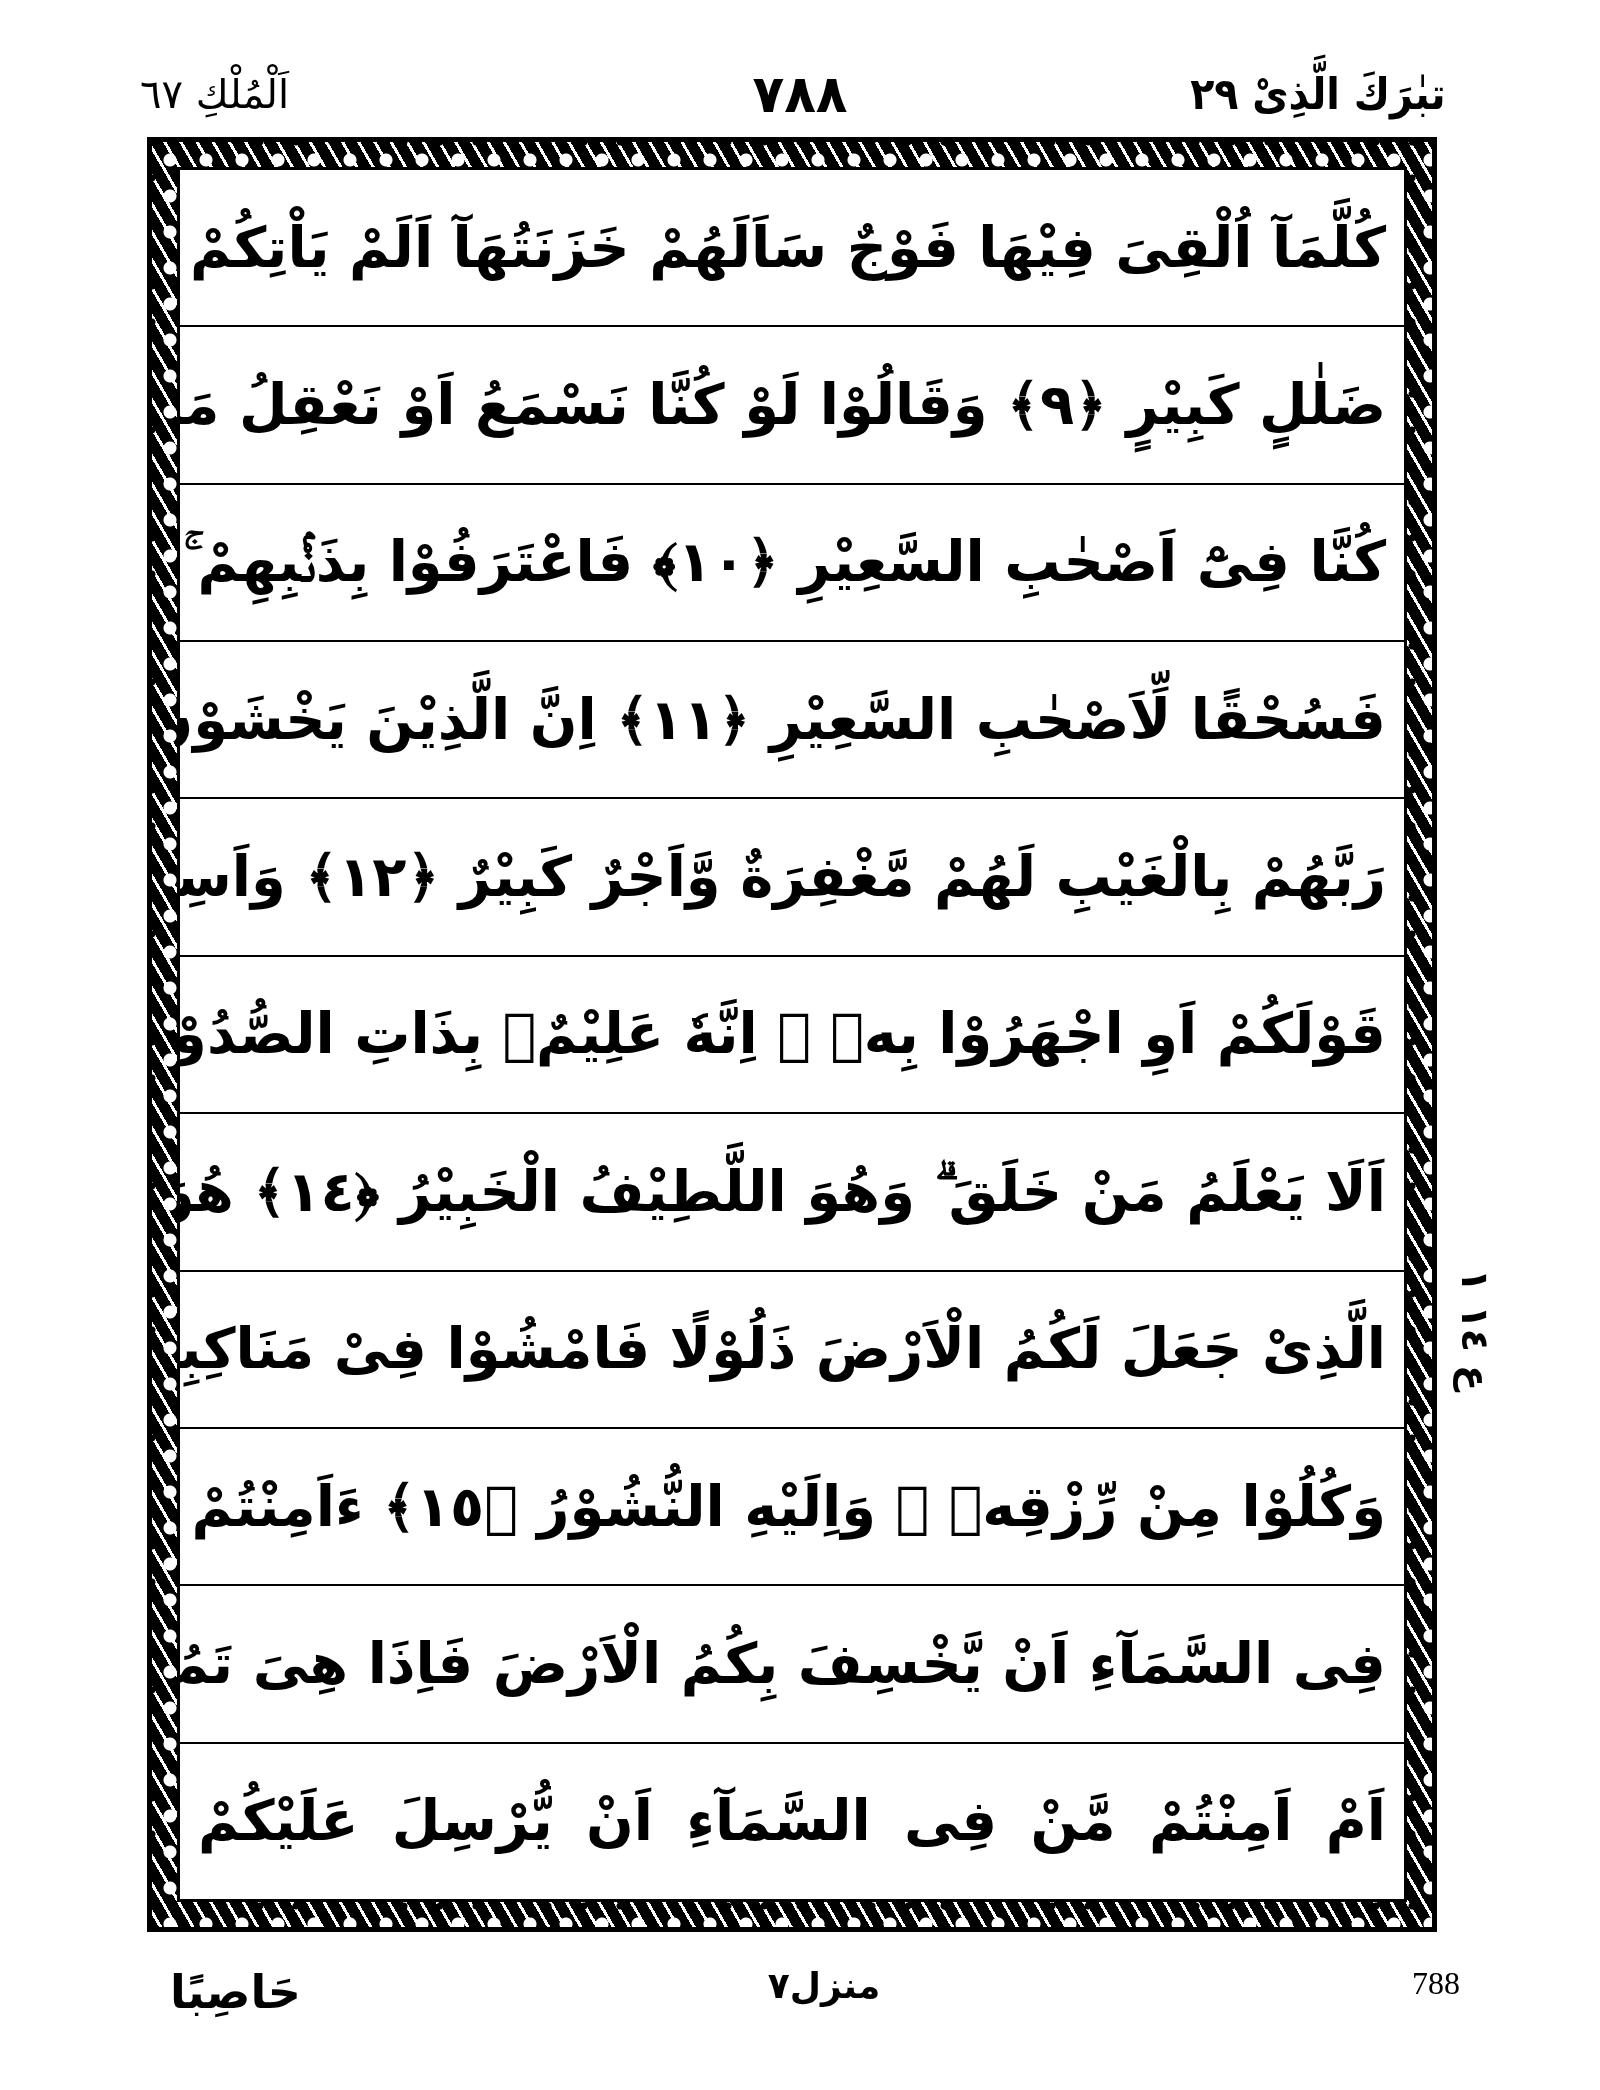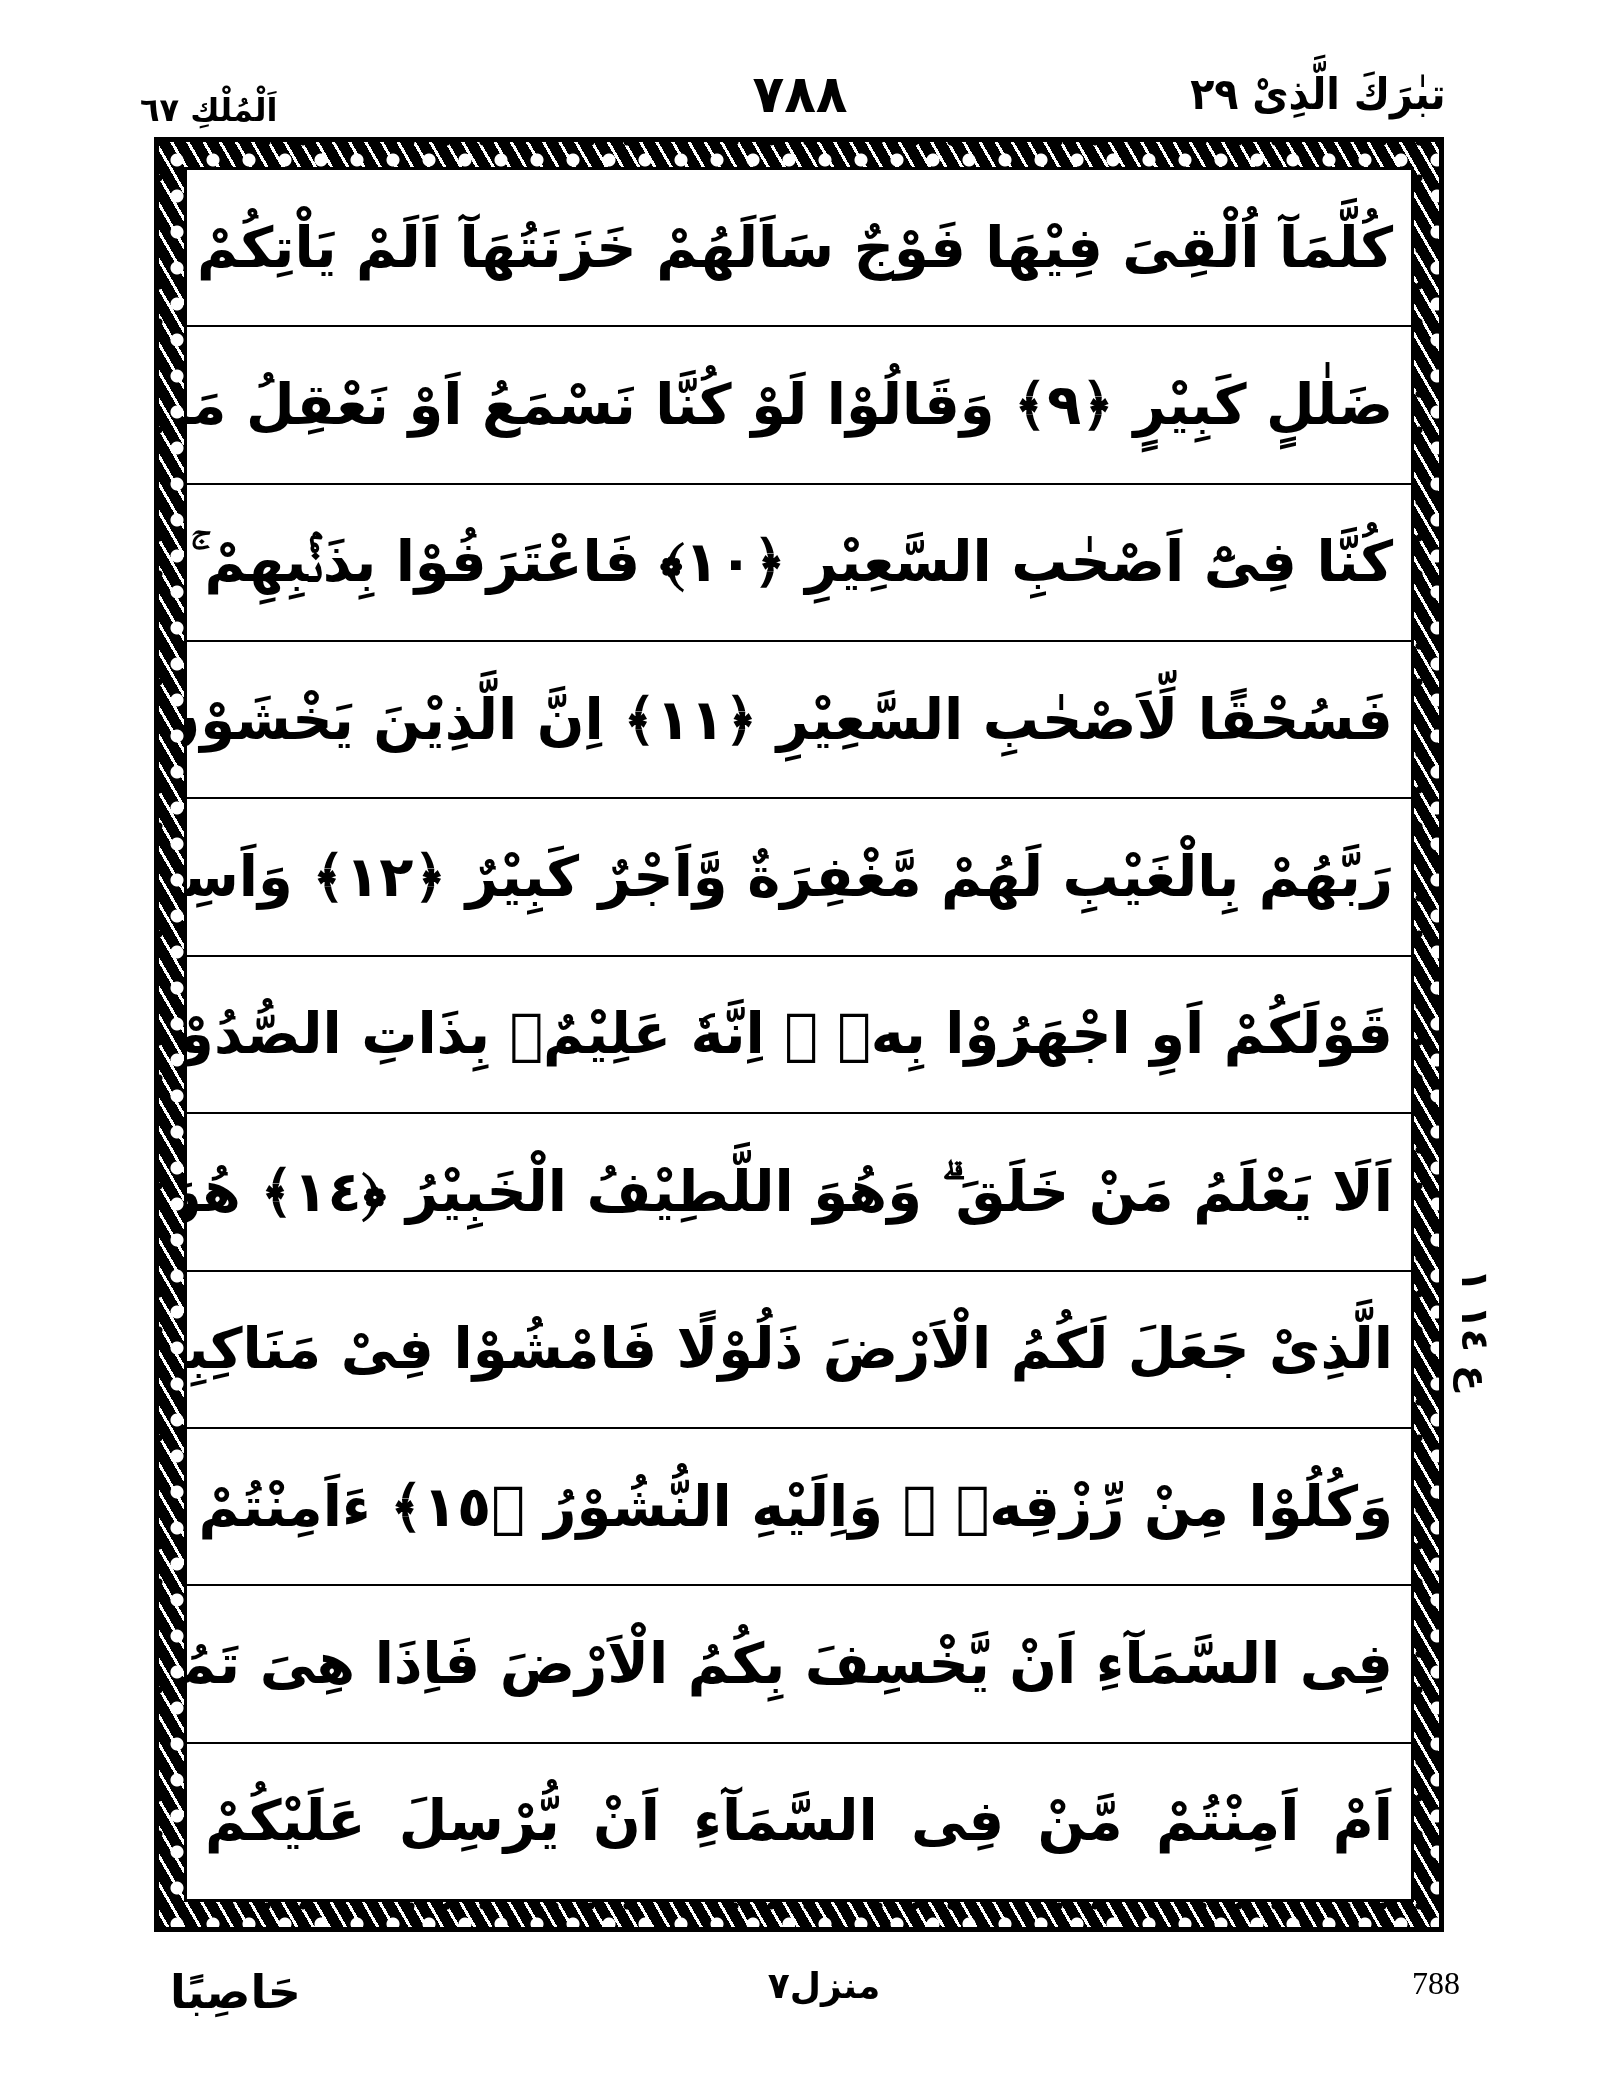--- a/index.html
+++ b/index.html
@@ -37,29 +37,29 @@
       left: 50%;
       transform: translateX(-50%);
       top: 0;
       font-size: 52px;
       font-weight: bold;
       line-height: 60px;
     }
     .header .h-left {
       position: absolute;
       left: 10px;
-      top: 16px;
-      font-size: 32px;
-      font-weight: bold;
+      top: 0;
+      font-size: 40px;
+      font-weight: normal;
       line-height: 60px;
     }
     .frame-outer {
       position: absolute;
       top: 137px;
-      left: 154px;
+      left: 147px;
       width: 1290px;
       height: 1795px;
       background: #000;
       box-sizing: border-box;
     }
     .frame-pattern {
       position: absolute;
       inset: 5px;
       background:
         repeating-linear-gradient(60deg, #000 0 6px, #fff 6px 9px, #000 9px 14px);

